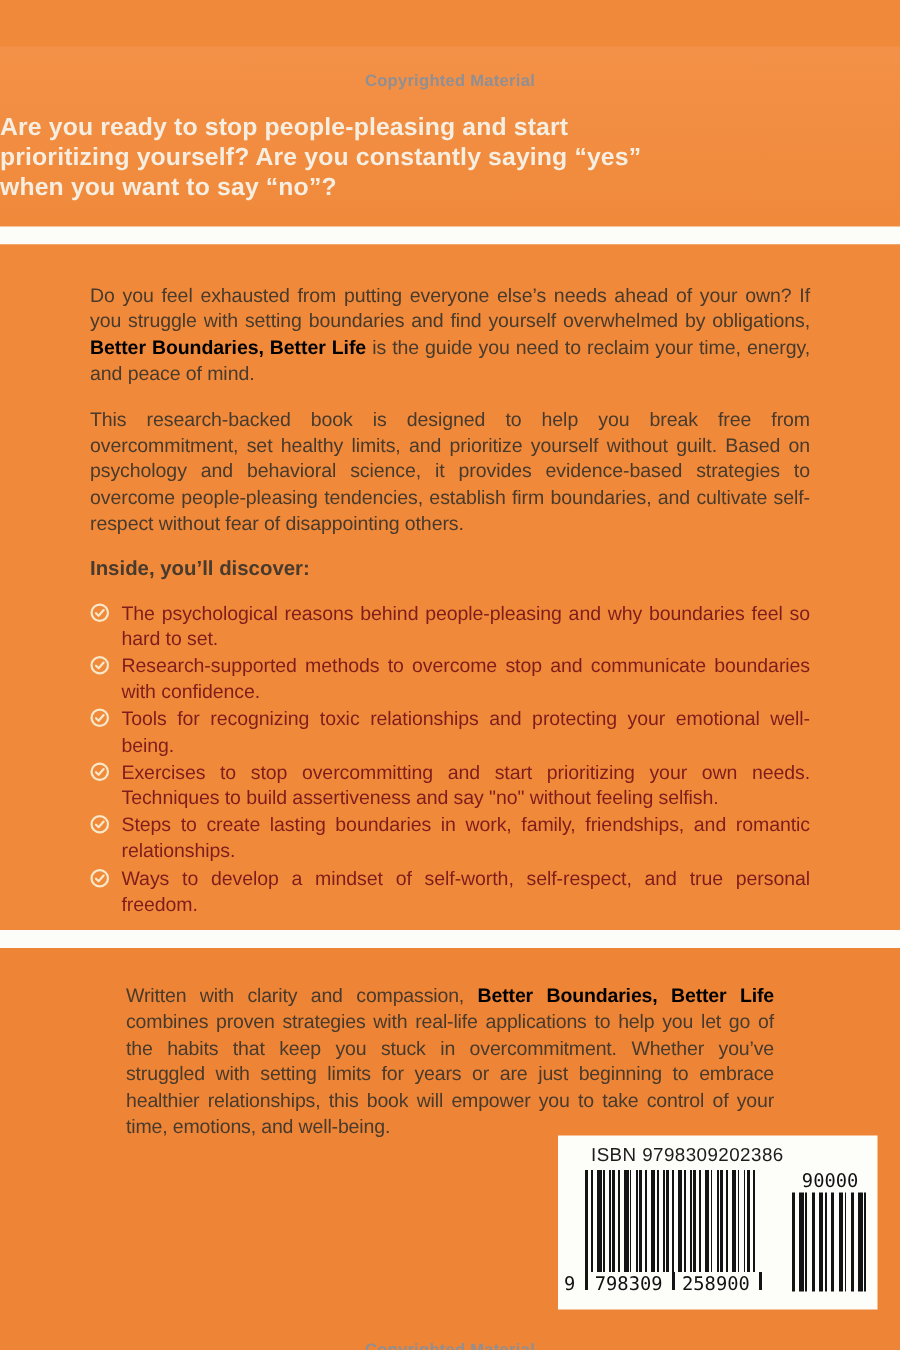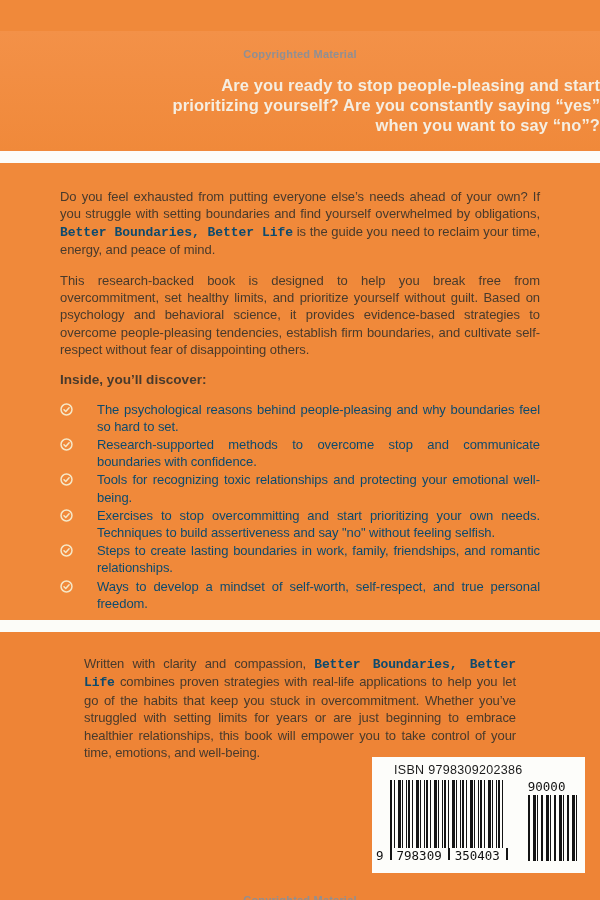--- a/index.html
+++ b/index.html
@@ -24,21 +24,21 @@
     text-align: center;
     color: #8f8f94;
     font-size: 11px;
     font-weight: bold;
     letter-spacing: .2px;
     margin-top: 31px;
   }
   .copy-top { padding-top: 17px; }
   .headline {
     margin-top: 15px;
-    text-align: right;
+    text-align: left;
     color: #f5eee1;
     font-weight: bold;
     font-size: 16.5px;
     line-height: 20px;
     letter-spacing: .1px;
   }
   .headline div { white-space: nowrap; }
   
   .band { height: 12px; background: #fcfcf8; }
   
@@ -48,35 +48,35 @@
     padding: 25px 60px 0;
   }
   .body-par {
     margin: 0 0 13px;
     font-size: 13px;
     line-height: 17.4px;
     color: #483a2c;
     text-align: justify;
     letter-spacing: -0.05px;
   }
-  .hl { color: #0c4a6e; font-weight: bold; font-family: Liberation Mono, monospace; }
+  .hl { color: #000000; font-weight: bold; }
   .list-heading {
     margin: 0 0 14px;
     font-size: 13.6px;
     font-weight: bold;
     color: #483a2c;
   }
   ul.bullets { list-style: none; margin: 0; padding: 0; }
   ul.bullets li {
     display: flex;
-    gap: 24px;
+    gap: 8px;
     margin: 0 0 1px;
     font-size: 13px;
     line-height: 17.2px;
-    color: #0c4a6e;
+    color: #7f1d1d;
   }
   li .check { flex: 0 0 13px; padding-top: 2px; }
   li .btext { text-align: justify; letter-spacing: -0.05px; }
   
   .sec-bottom {
     height: 299px;
     background: #ee8436;
     padding: 23px 84px 0;
   }
   .sec-bottom .body-par { letter-spacing: -0.1px; }
@@ -117,21 +117,21 @@
   }
   .digits {
     display: flex;
     margin: 1px 0 0 -14px;
     gap: 13px;
     font-family: "DejaVu Sans Mono", monospace;
     font-size: 12.5px;
     color: #111111;
     line-height: 14px;
   }
-  .supp-bc { width: 54px; margin-left: 24px; }
+  .supp-bc { width: 54px; margin-left: 24px; text-align: center; }
   .price-code {
     font-family: "DejaVu Sans Mono", monospace;
     font-size: 12.5px;
     color: #111111;
     line-height: 13px;
   }
   .supp-bars {
     height: 66px;
     margin-top: 2px;
     background: repeating-linear-gradient(90deg,
@@ -239,21 +239,21 @@
   </div>
 
   <div class="barcode-box">
     <div class="isbn-label">ISBN 9798309202386</div>
     <div class="bars-row">
       <div class="main-bc">
         <div class="main-bars"></div>
         <div class="digits">
           <span>9</span>
           <span>798309</span>
-          <span>350403</span>
+          <span>258900</span>
         </div>
       </div>
       <div class="supp-bc">
         <div class="price-code">90000</div>
         <div class="supp-bars"></div>
       </div>
     </div>
   </div>
 
   <div class="copy-label copy-bottom">Copyrighted Material</div>

